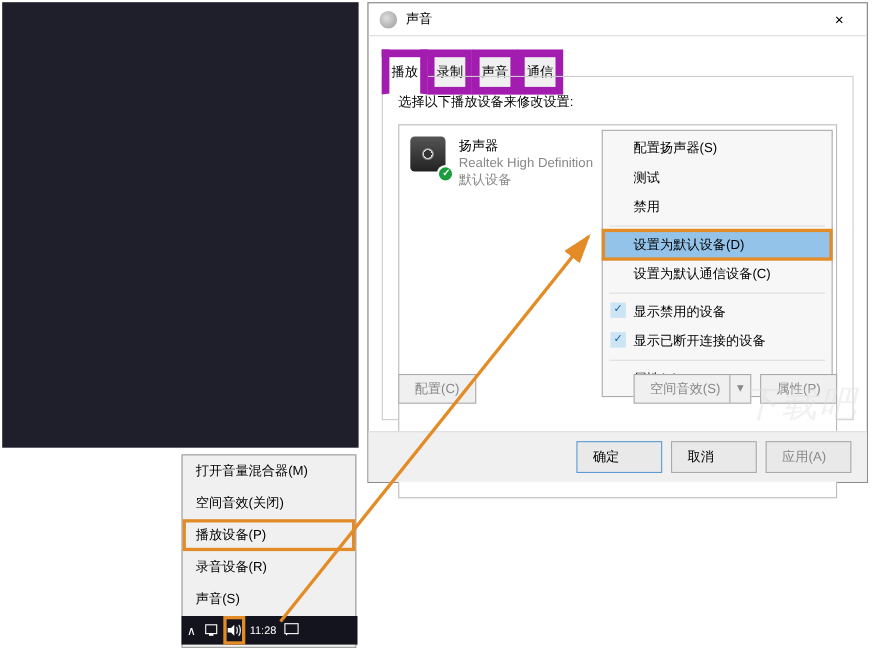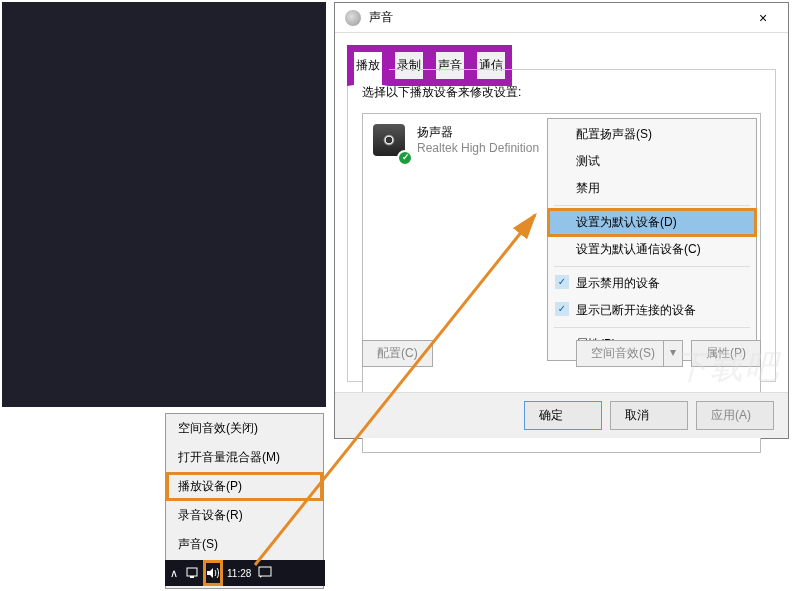--- a/index.html
+++ b/index.html
@@ -72,22 +72,22 @@
 .dlg-btn-row .btn.primary { border: 1px solid #5a9bd5; }
 
 .watermark { position: absolute; right: 8px; bottom: 48px; font-size: 33px; color: #ddd; font-style: italic; opacity: .4; letter-spacing: 2px; pointer-events: none; }
 </style>
 </head>
 <body>
 
 <div class="dark-panel"></div>
 
 <div class="tray-menu">
+  <div class="item">打开音量混合器(M)</div>
   <div class="item">空间音效(关闭)</div>
-  <div class="item">打开音量混合器(M)</div>
   <div class="item highlight">播放设备(P)</div>
   <div class="item">录音设备(R)</div>
   <div class="item">声音(S)</div>
   <div class="item">声音问题疑难解答(T)</div>
 </div>
 
 <div class="taskbar">
   <div class="tray-chevron">∧</div>
   <div class="tray-icon-box">
     <svg width="14" height="14" viewBox="0 0 14 14">
@@ -128,20 +128,21 @@
     <div class="instruction">选择以下播放设备来修改设置:</div>
     <div class="device-list">
       <div class="device-item">
         <div class="device-icon-wrap">
           <div class="device-icon"></div>
           <div class="check-badge"></div>
         </div>
         <div class="device-text">
           <div class="name">扬声器</div>
           <div class="vendor">Realtek High Definition</div>
+          <div class="status">默认设备</div>
         </div>
         <div class="device-bars"></div>
       </div>
 
       <div class="ctx-menu">
         <div class="citem">配置扬声器(S)</div>
         <div class="citem">测试</div>
         <div class="citem">禁用</div>
         <div class="csep"></div>
         <div class="citem sel ring">设置为默认设备(D)</div>

